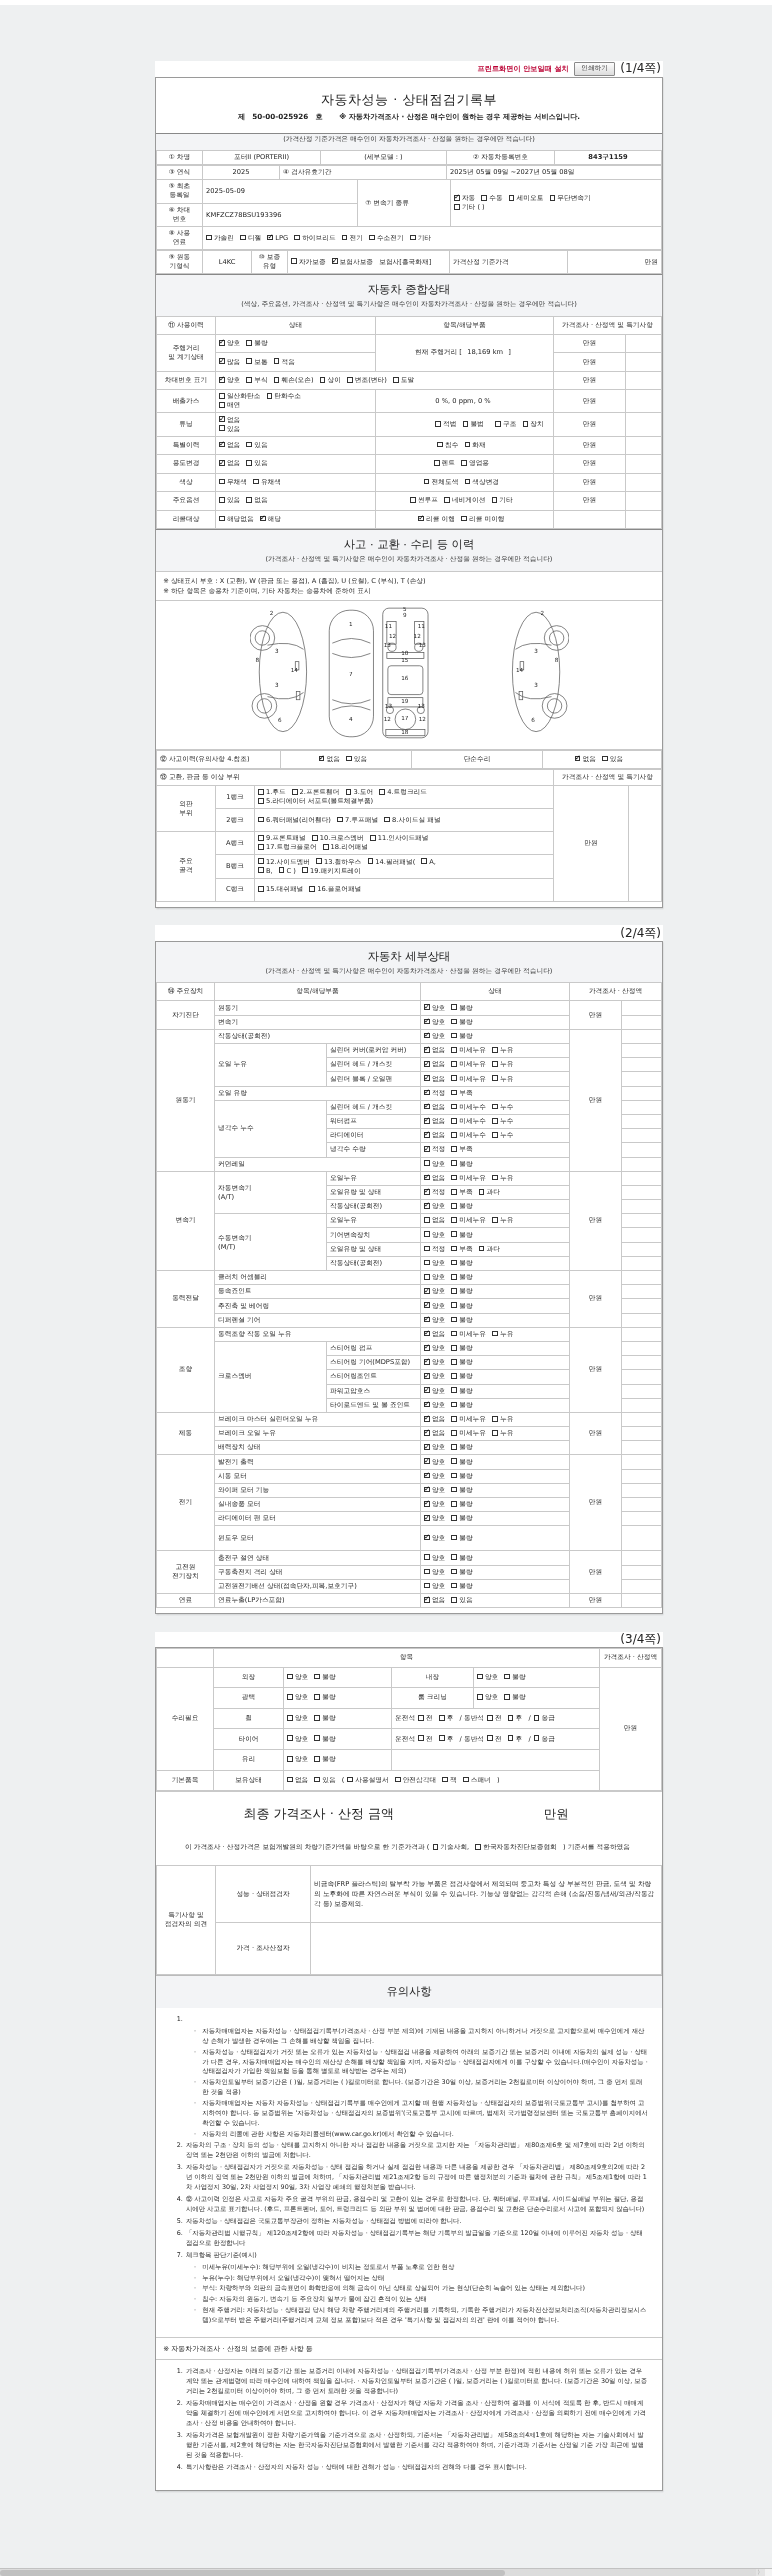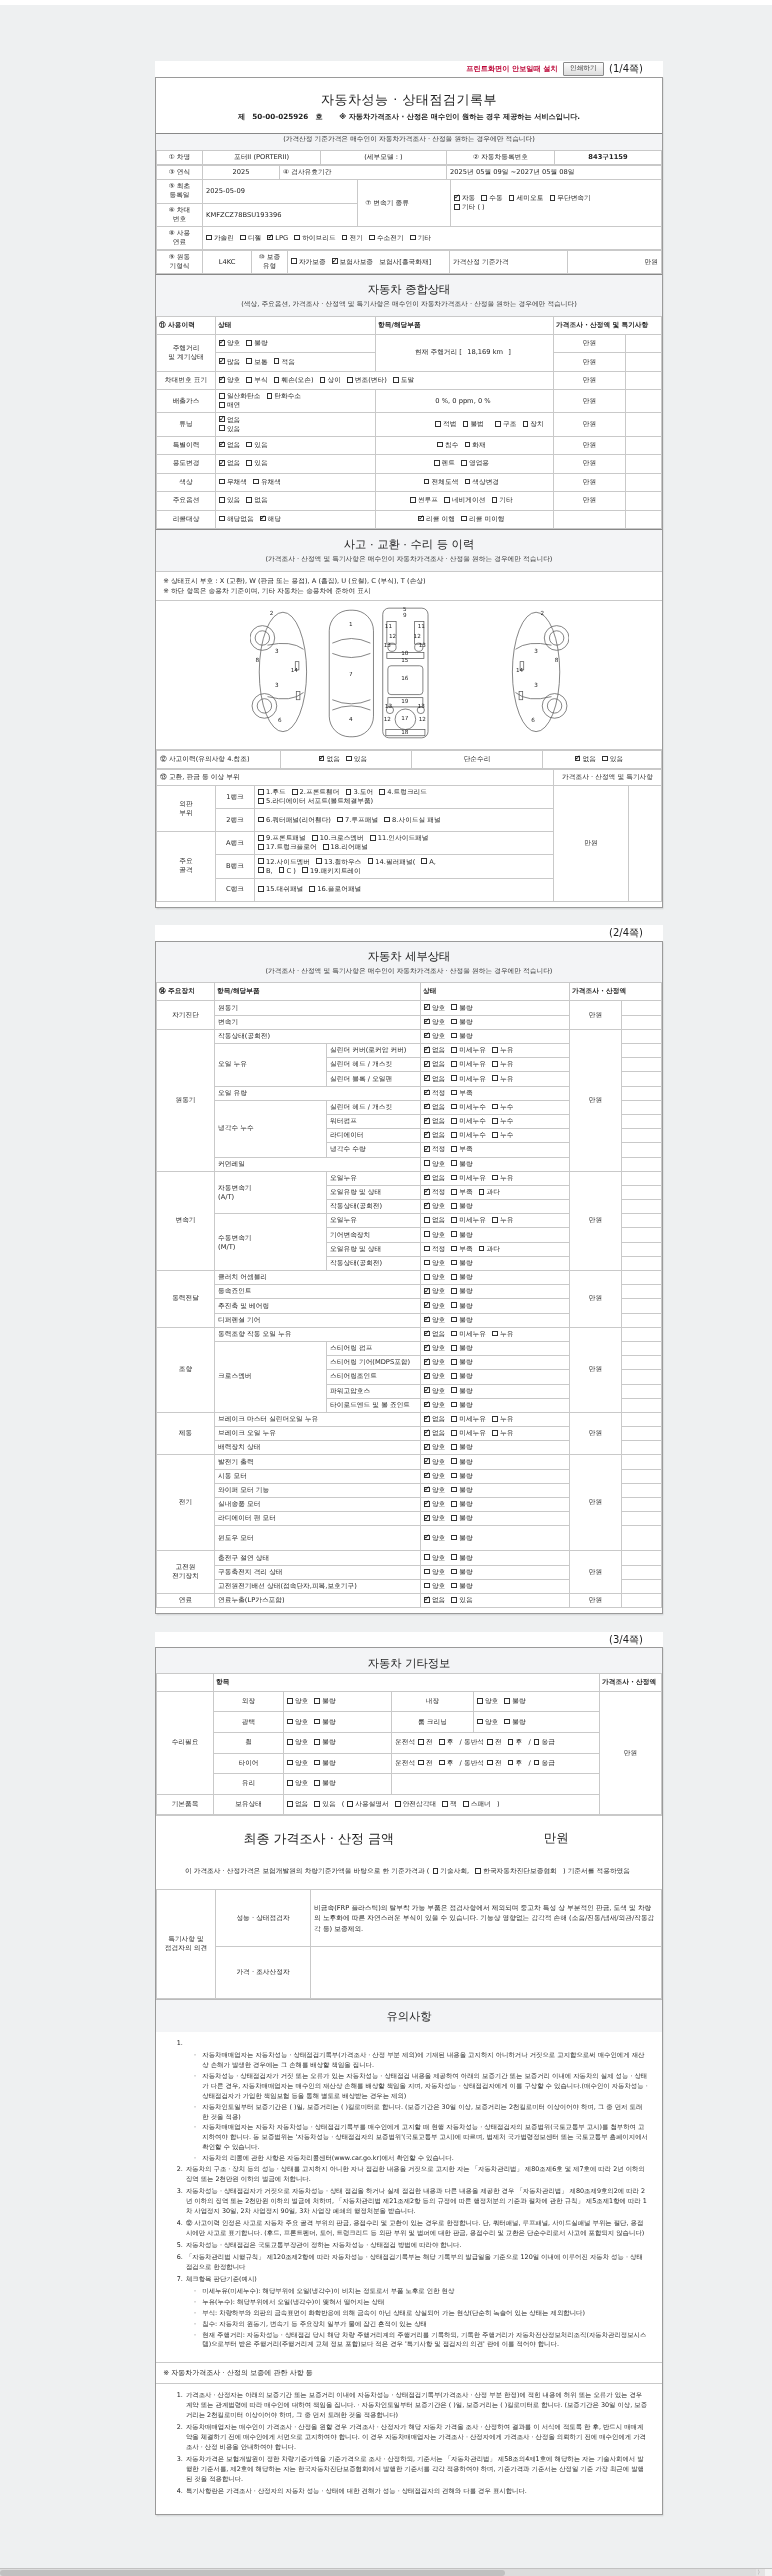--- a/index.html
+++ b/index.html
@@ -2,32 +2,32 @@
 <html style="font-size:8.2px"><head>
 <meta charset="utf-8">
 <style>
 *{box-sizing:border-box;margin:0;padding:0}
 body{width:773px;height:2576px;position:relative;background:#eef0f1;font-family:"DejaVu Sans","Liberation Sans",sans-serif;font-size:6.7px;color:#222;overflow:hidden}
 .topbar{position:absolute;top:0;left:0;width:773px;height:5.2px;background:#fff}
 .col{position:absolute;left:155px;top:61px;width:508px}
 .pstrip{display:flex;justify-content:flex-end;align-items:center;gap:5.2px;background:#fff;padding:2.1px 1px;height:15.5px}
 .red{color:#b03; font-weight:bold;font-size:7.2px}
 .btn{border:0.5px solid #8a8a8a;background:linear-gradient(#fdfdfd,#dcdcdc);padding:1.5px 6.2px;font-size:6.7px;border-radius:1px;color:#333}
-.pmark{font-size:10px;color:#222;background:transparent;padding-right:19px}
+.pmark{font-size:12px;color:#222;background:transparent;padding-right:1px}
 .pgap{height:17.5px}
 .pagebox{background:#fff;border:0.5px solid #9a9a9a;box-shadow:0.5px 1px 1.5px rgba(0,0,0,.15);padding:0 0 5.2px 0}
 .docttl{text-align:center;padding:13.4px 0 3.1px 0;font-size:13px;letter-spacing:0.5px}
 .docsub{text-align:center;font-size:12px;padding-bottom:7.2px}
 .docno{display:flex;justify-content:center;gap:7.2px;font-size:7.2px;font-weight:bold;padding-bottom:11.3px}
 .sec{border-top:1px solid #888;background:#f3f4f6}
 .sec .t{text-align:center;font-size:11.3px;padding:7.2px 0 2.1px}
 .sec .n{text-align:center;font-size:6.7px;color:#333;padding:1px 0 6.2px}
 table{border-collapse:collapse;width:100%;table-layout:fixed}
 td,th{border:0.5px solid #c9c9c9;padding:2.1px 3.1px;font-size:6.7px;vertical-align:middle}
-th{background:#fff;font-weight:bold;text-align:left;padding:4.1px 2.1px}
+th{background:#fff;font-weight:normal;text-align:center;padding:4.1px 2.1px}
 .lab{text-align:center;background:#fff}
 .pr{text-align:center}
 .cb{display:inline-block;width:5.7px;height:5.7px;border:1px solid #333;vertical-align:-0.5px;margin-right:2.1px;position:relative;background:#fff}
 .cb.k:after{content:"✓";position:absolute;left:-1px;top:-3.6px;font-size:7.2px;font-weight:bold;color:#000}
 .opt{margin-right:6.2px;white-space:nowrap}
 .tx{margin-right:3.1px}
 .legend{border:0.5px solid #c9c9c9;border-left:none;border-right:none;padding:4.1px 7.2px;font-size:6.7px;line-height:1.5}
 .diagwrap{text-align:center;padding:3.1px 0;border-bottom:0.5px solid #c9c9c9}
 svg .oln{fill:none;stroke:#555;stroke-width:1.4}
 svg text{font-size:11px;fill:#222;font-family:"DejaVu Sans",sans-serif}
@@ -662,21 +662,20 @@
       </table>
   </div>
 
   <div class="pgap"></div>
 
   <div class="pstrip">
     <span class="pmark">(3/4쪽)</span>
   </div>
   <div class="pagebox">
     <div class="sec" style="border-top:none">
-      <div class="t">자동차 기타정보</div>
     </div>
     <table id="otherTable">
         <colgroup>
           <col style="width:57px">
           <col style="width:70px">
           <col style="width:108px">
           <col style="width:82px">
           <col style="width:126px">
           <col>
         </colgroup>

